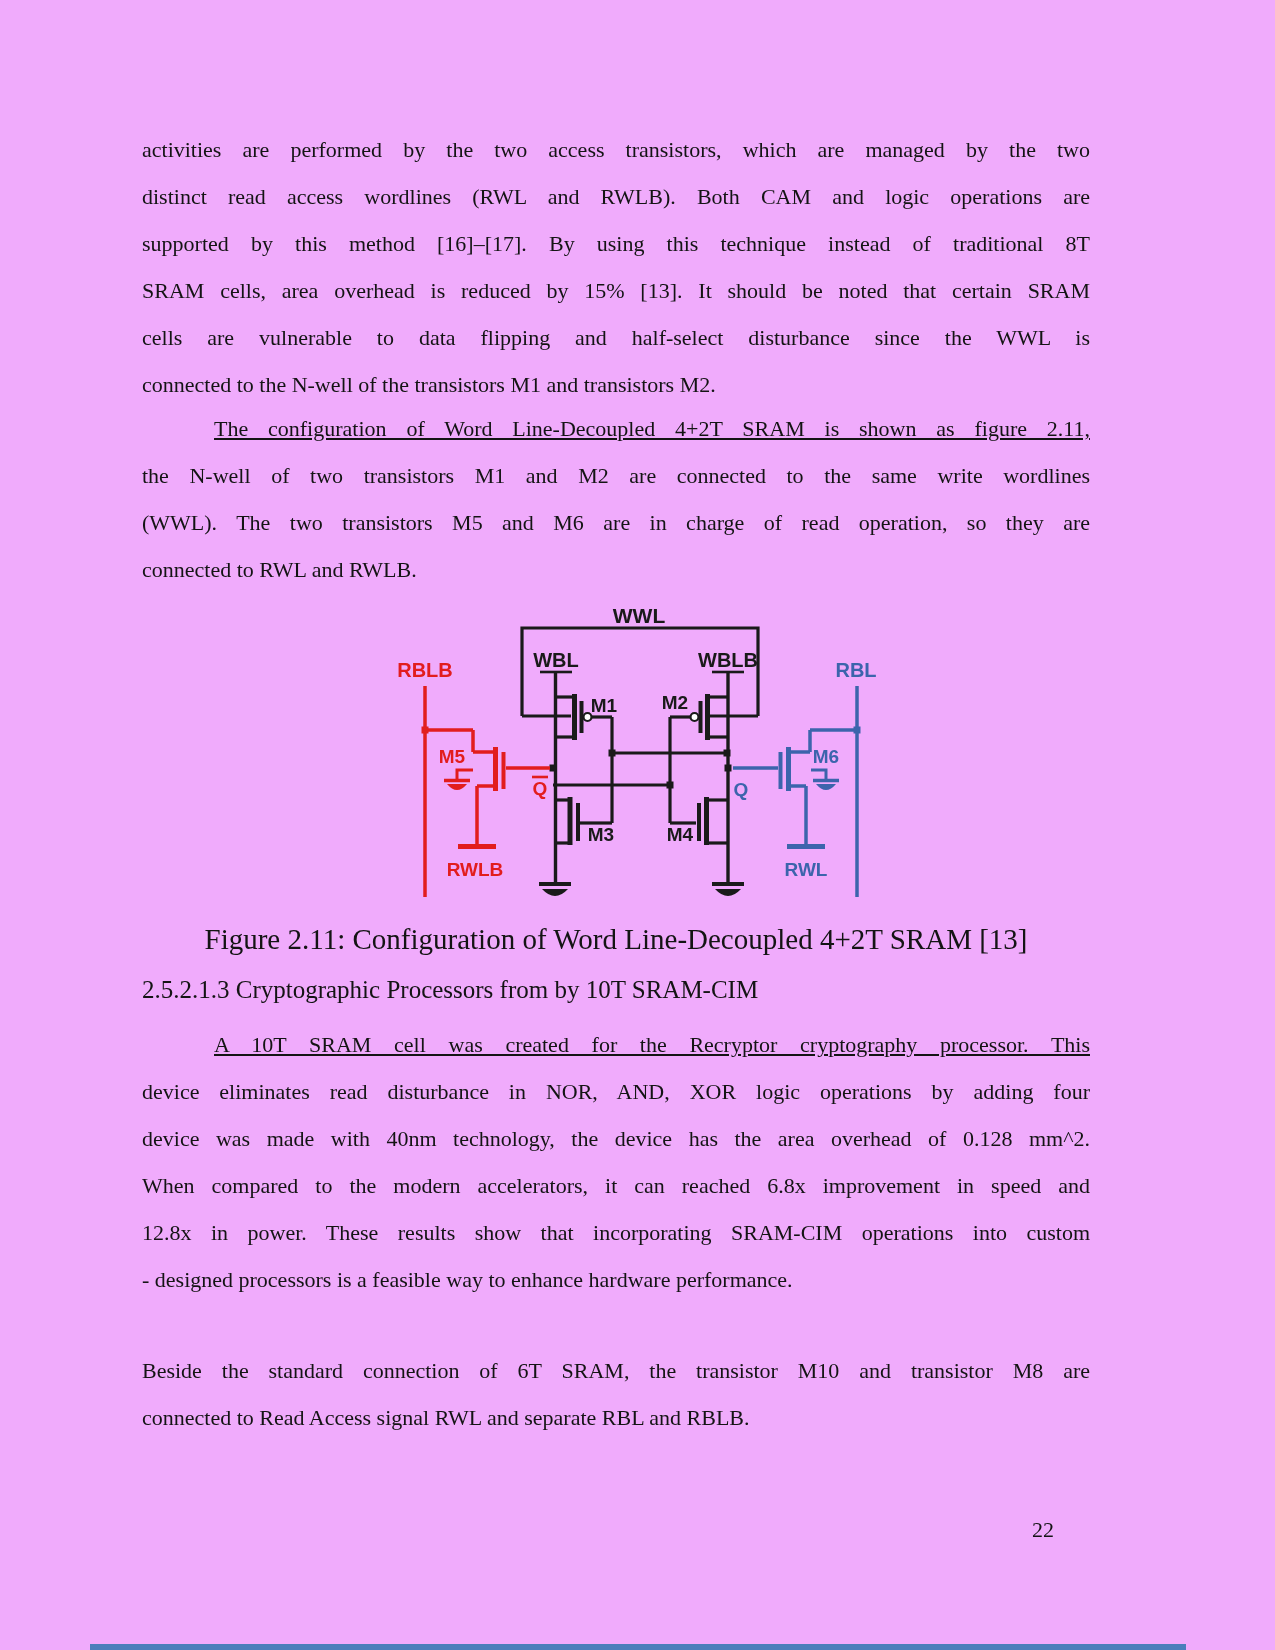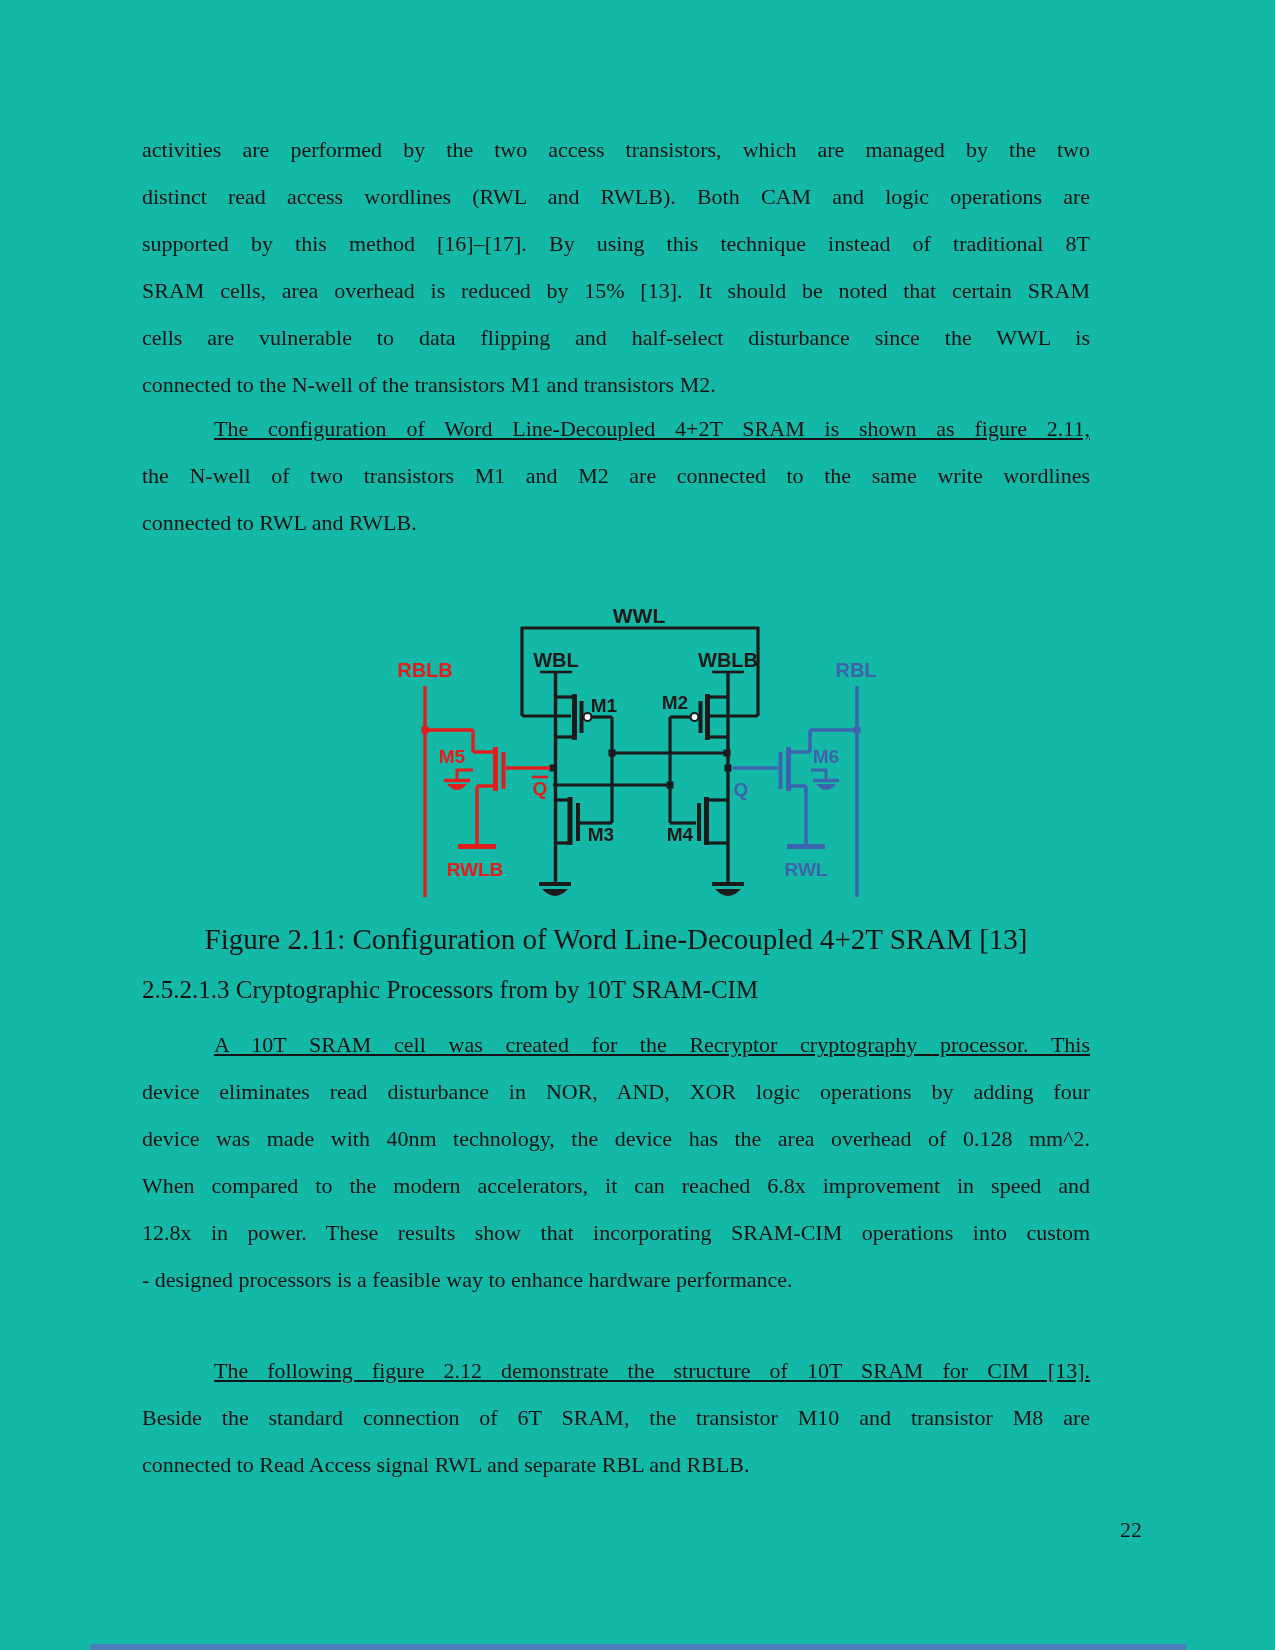--- a/index.html
+++ b/index.html
@@ -1,38 +1,38 @@
 <!DOCTYPE html>
 <html><head>
 <meta charset="utf-8">
 <style>
   html,body{margin:0;padding:0;background:#ffffff;}
   #page{
     position:relative;
     width:1275px;height:1650px;
-    background:#14b8a6;
+    background:#f0abfc;
     font-family:"Liberation Serif", serif;
     color:#111;
     overflow:hidden;
   }
   .textblock{
     position:absolute;
     left:142px;
     width:948px;
     font-size:22px;
     line-height:47px;
     color:#141414;
   }
   .jline{ text-align:justify; text-align-last:justify; white-space:normal; }
   .lline{ text-align:left; text-align-last:left; }
   .indent{ padding-left:72px; box-sizing:border-box;text-decoration:underline; }
   .caption{ text-align:center; text-align-last:center; font-size:29px; }
   .heading{ font-size:25px; }
   .pagenum{
-    position:absolute; left:1120px; top:1516px;
+    position:absolute; left:1032px; top:1516px;
     font-size:22px; line-height:28px; color:#141414;text-align:right;
   }
   #figure-svg{ position:absolute; left:380px; top:575px; width:500px; height:330px; }
   .dlabel{ font-family:"Liberation Sans", sans-serif; font-weight:bold; font-size:20px; }
   .dlabel-sm{ font-family:"Liberation Sans", sans-serif; font-weight:bold; font-size:19px; }
   .wwl-label{ font-family:"Liberation Sans", sans-serif; font-weight:bold; font-size:21px; }
   .bottom-rule{
     position:absolute; left:90px; top:1644px; width:1096px; height:6px;
     background:#4a7ebb;
   }
@@ -47,20 +47,21 @@
     <div class="jline">distinct read access wordlines (RWL and RWLB). Both CAM and logic operations are</div>
     <div class="jline">supported by this method [16]–[17]. By using this technique instead of traditional 8T</div>
     <div class="jline">SRAM cells, area overhead is reduced by 15% [13]. It should be noted that certain SRAM</div>
     <div class="jline">cells are vulnerable to data flipping and half-select disturbance since the WWL is</div>
     <div class="lline">connected to the N-well of the transistors M1 and transistors M2.</div>
   </div>
 
   <div class="textblock" style="top:405px">
     <div class="jline indent">The configuration of Word Line-Decoupled 4+2T SRAM is shown as figure 2.11,</div>
     <div class="jline">the N-well of two transistors M1 and M2 are connected to the same write wordlines</div>
+    <div class="jline">(WWL). The two transistors M5 and M6 are in charge of read operation, so they are</div>
     <div class="lline">connected to RWL and RWLB.</div>
   </div>
 
   <svg id="figure-svg" viewBox="380 575 500 330">
 
     <g stroke="#1a1a1a" stroke-width="3.2" fill="none">
       <path d="M522,716 L522,628 L758,628 L758,716"></path>
       <line x1="522" y1="716" x2="571" y2="716"></line>
       <line x1="709" y1="716" x2="758" y2="716"></line>
     </g>
@@ -189,21 +190,20 @@
   <div class="textblock" style="top:1021px">
     <div class="jline indent">A 10T SRAM cell was created for the Recryptor cryptography processor. This</div>
     <div class="jline">device eliminates read disturbance in NOR, AND, XOR logic operations by adding four</div>
     <div class="jline">device was made with 40nm technology, the device has the area overhead of 0.128 mm^2.</div>
     <div class="jline">When compared to the modern accelerators, it can reached 6.8x improvement in speed and</div>
     <div class="jline">12.8x in power. These results show that incorporating SRAM-CIM operations into custom</div>
     <div class="lline">- designed processors is a feasible way to enhance hardware performance.</div>
   </div>
 
   <div class="textblock" style="top:1347px">
-    <div class="jline indent">The following figure 2.12 demonstrate the structure of 10T SRAM for CIM [13].</div>
     <div class="jline">Beside the standard connection of 6T SRAM, the transistor M10 and transistor M8 are</div>
     <div class="lline">connected to Read Access signal RWL and separate RBL and RBLB.</div>
   </div>
 
   <div class="pagenum">22</div>
 
   <div class="bottom-rule"></div>
 
 </div>
 

